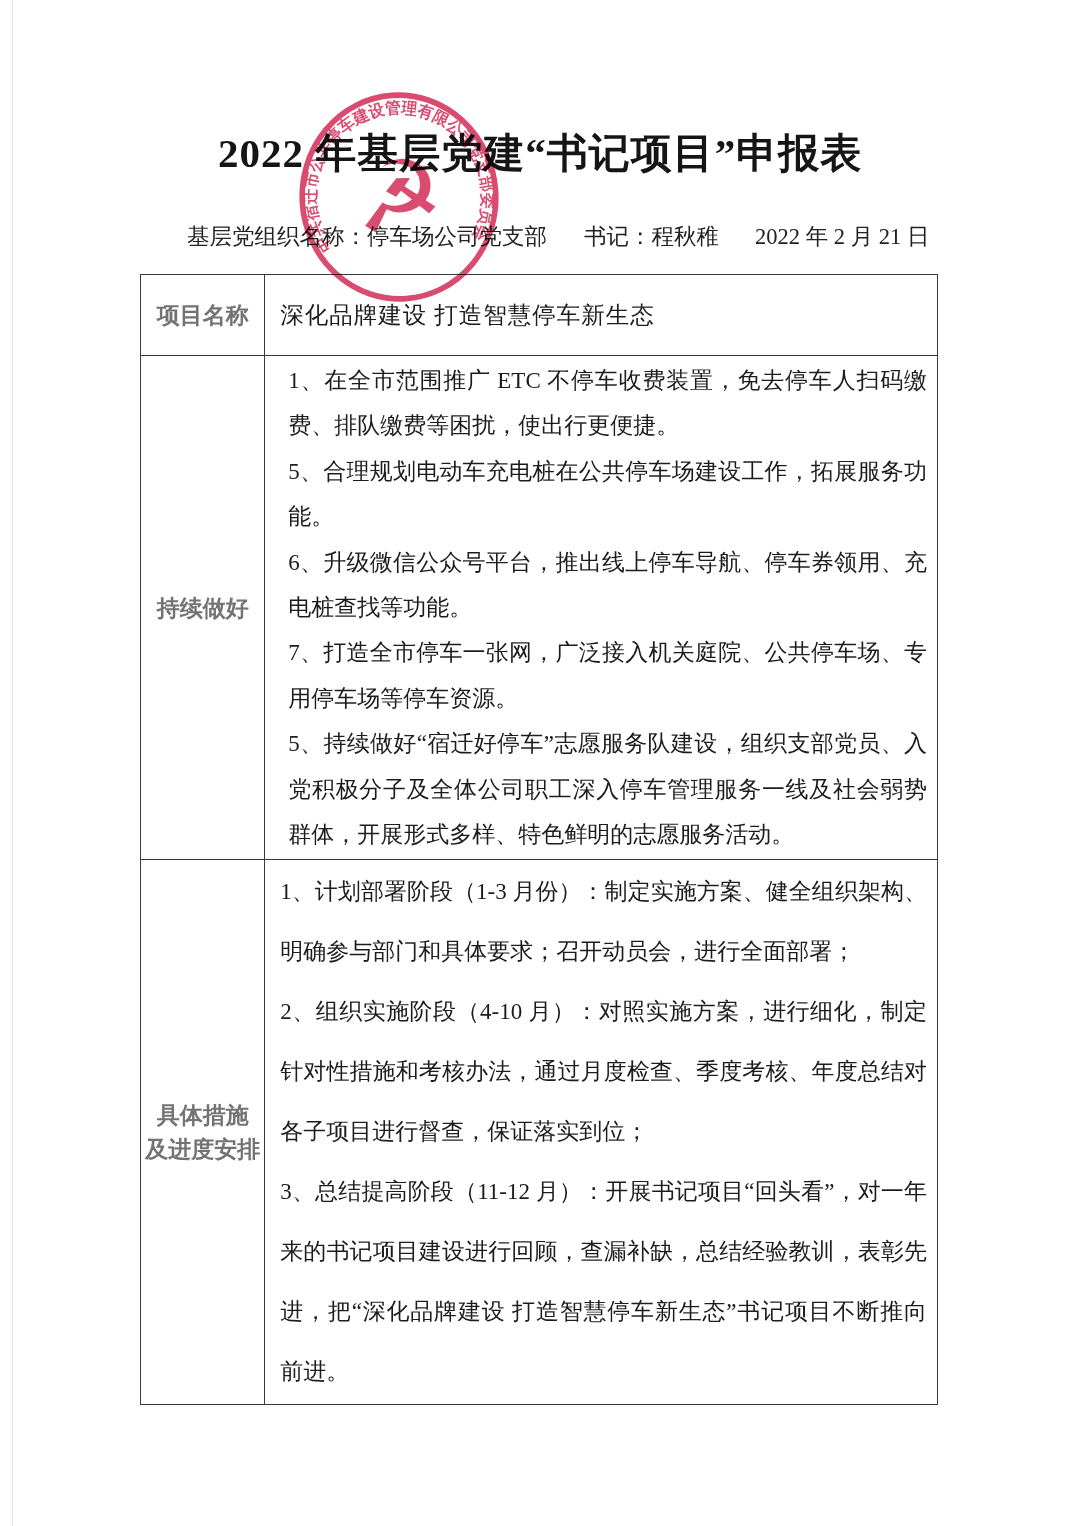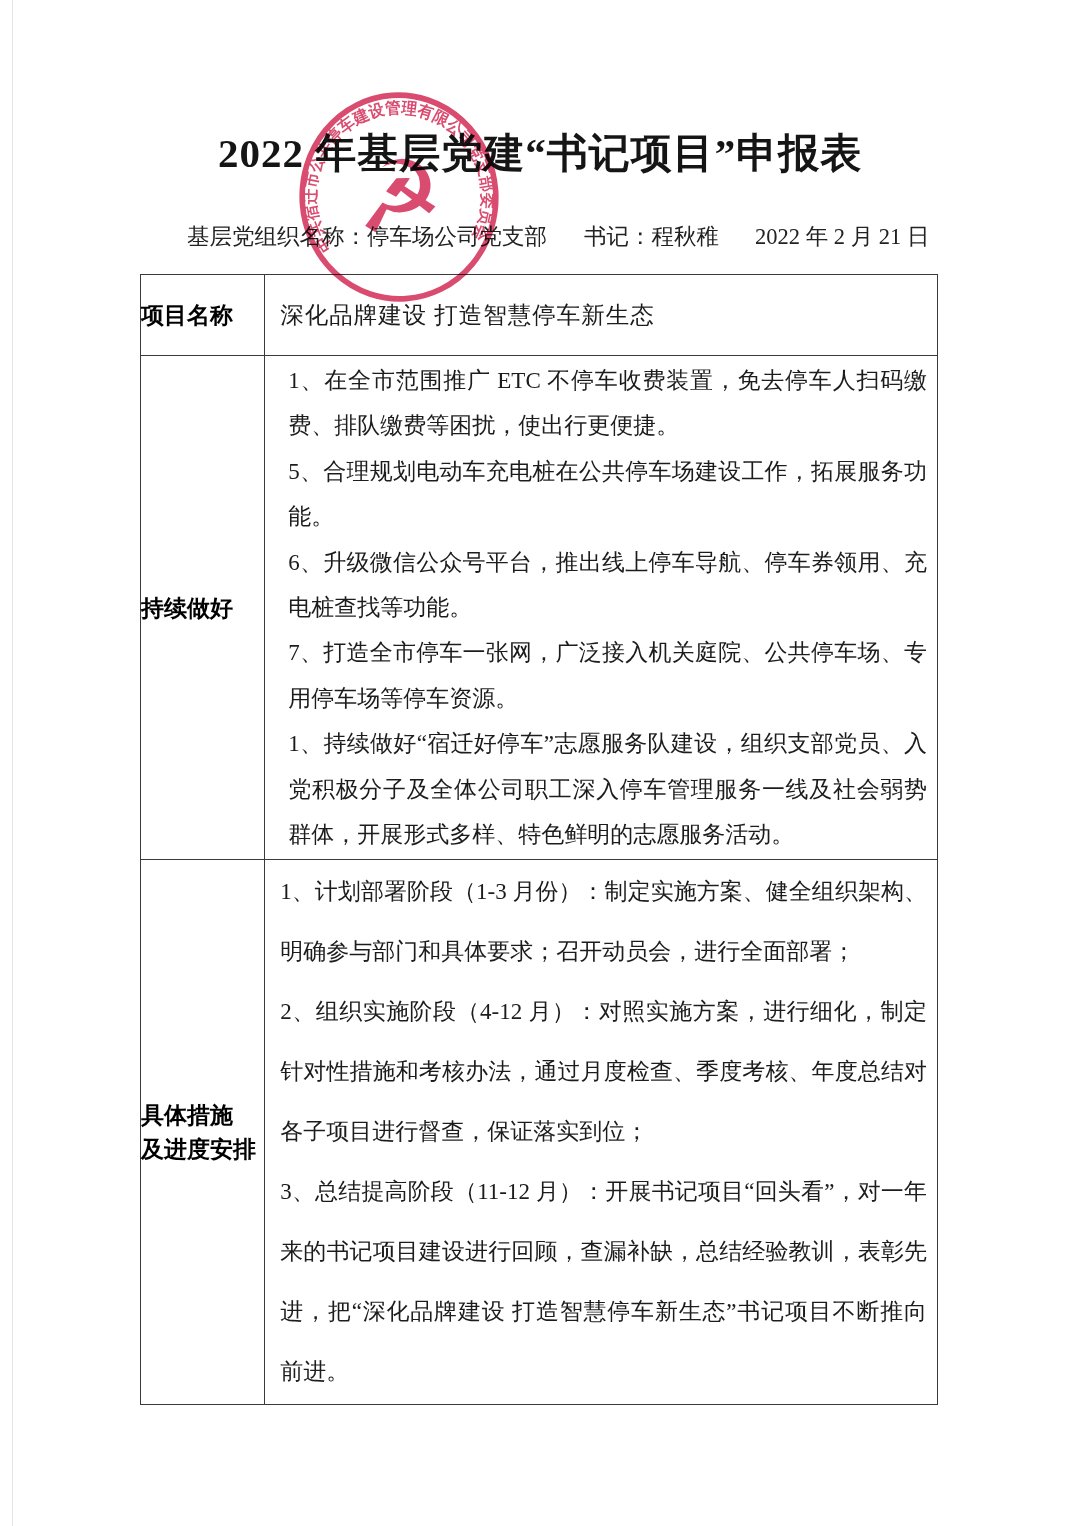--- a/index.html
+++ b/index.html
@@ -56,24 +56,25 @@
     width: 798px;
     border-collapse: collapse;
     table-layout: fixed;
   }
   .form-table td {
     border: 1.8px solid #3a3a3a;
     vertical-align: middle;
   }
   .label-cell {
     width: 121px;
+    text-align: center;
     font-family: "Liberation Sans", sans-serif;
     font-weight: bold;
     font-size: 23px;
-    color: #000000;
+    color: #737373;
     white-space: pre-line;
     line-height: 34px;
   }
   .content-cell {
     width: 655px;
     padding: 2px 10px 2px 15px;
     font-size: 23px;
     color: #1c1c1c;
   }
   .row-1 { height: 81px; }
@@ -106,29 +107,29 @@
     <td class="label-cell">项目名称</td>
     <td class="content-cell project-name">深化品牌建设 打造智慧停车新生态</td>
   </tr>
   <tr class="row-2">
     <td class="label-cell">持续做好</td>
     <td class="content-cell">
       <p>1、在全市范围推广 ETC 不停车收费装置，免去停车人扫码缴费、排队缴费等困扰，使出行更便捷。</p>
       <p>5、合理规划电动车充电桩在公共停车场建设工作，拓展服务功能。</p>
       <p>6、升级微信公众号平台，推出线上停车导航、停车券领用、充电桩查找等功能。</p>
       <p>7、打造全市停车一张网，广泛接入机关庭院、公共停车场、专用停车场等停车资源。</p>
-      <p>1、持续做好“宿迁好停车”志愿服务队建设，组织支部党员、入党积极分子及全体公司职工深入停车管理服务一线及社会弱势群体，开展形式多样、特色鲜明的志愿服务活动。</p>
+      <p>5、持续做好“宿迁好停车”志愿服务队建设，组织支部党员、入党积极分子及全体公司职工深入停车管理服务一线及社会弱势群体，开展形式多样、特色鲜明的志愿服务活动。</p>
     </td>
   </tr>
   <tr class="row-3">
     <td class="label-cell">具体措施
 及进度安排</td>
     <td class="content-cell">
       <p>1、计划部署阶段（1-3 月份）：制定实施方案、健全组织架构、明确参与部门和具体要求；召开动员会，进行全面部署；</p>
-      <p>2、组织实施阶段（4-12 月）：对照实施方案，进行细化，制定针对性措施和考核办法，通过月度检查、季度考核、年度总结对各子项目进行督查，保证落实到位；</p>
+      <p>2、组织实施阶段（4-10 月）：对照实施方案，进行细化，制定针对性措施和考核办法，通过月度检查、季度考核、年度总结对各子项目进行督查，保证落实到位；</p>
       <p>3、总结提高阶段（11-12 月）：开展书记项目“回头看”，对一年来的书记项目建设进行回顾，查漏补缺，总结经验教训，表彰先进，把“深化品牌建设 打造智慧停车新生态”书记项目不断推向前进。</p>
     </td>
   </tr>
 </tbody>
   </table>
 
 <div class="stamp">
   <svg viewBox="0 0 200 210">
     <ellipse class="ring" cx="100" cy="105" rx="95" ry="100"></ellipse>
     <path id="sealRingPath" d="M 32.9 152 A 82 82 0 1 1 167.2 152" fill="none"></path>

